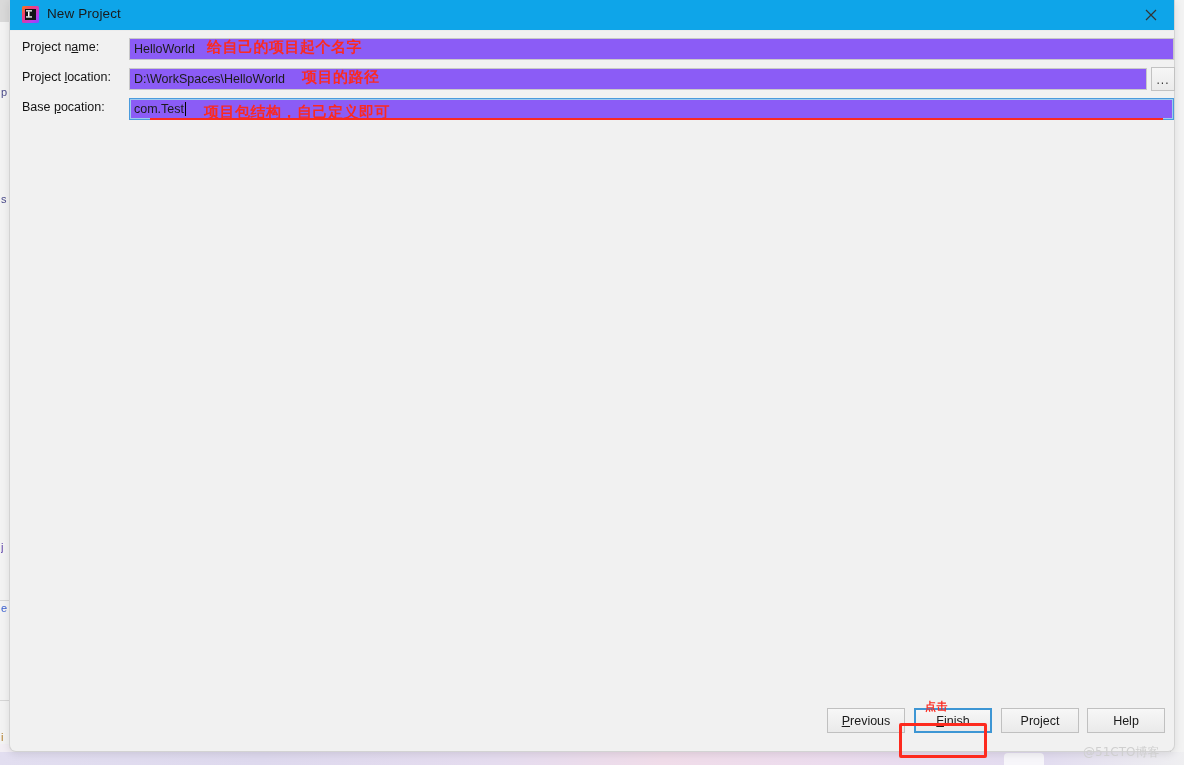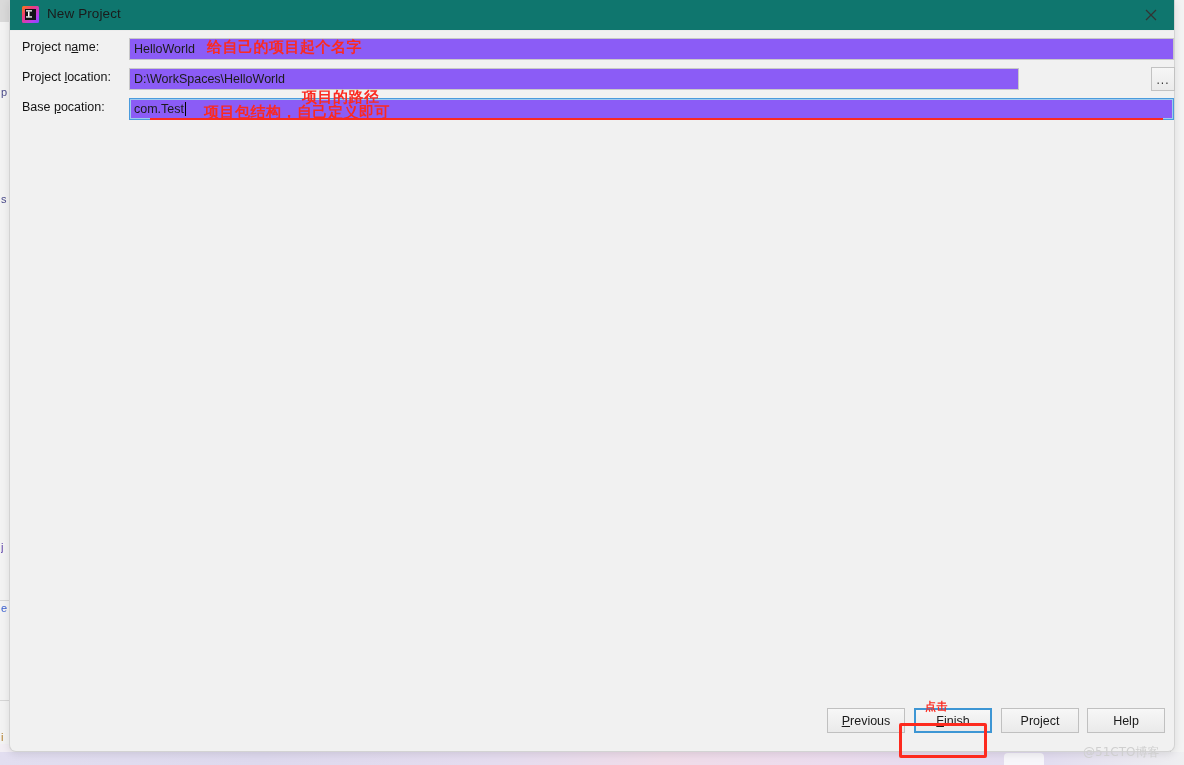--- a/index.html
+++ b/index.html
@@ -94,21 +94,21 @@
     border: 1px solid #d3d3d3;
     border-top: none;
     border-radius: 0 0 7px 7px;
     box-shadow: 0 2px 8px rgba(0,0,0,0.10);
     box-sizing: border-box;
   }
 
   .titlebar {
     position: relative;
     height: 30px;
-    background: #0f766e;
+    background: #0ea5e9;
     border-bottom: 1px solid #ececec;
   }
   .title-icon {
     position: absolute;
     left: 12px; top: 6px;
     width: 17px; height: 17px;
   }
   .title-text {
     position: absolute;
     left: 37px; top: 6px;
@@ -161,21 +161,21 @@
     padding-left: 4px;
     font-size: 12.5px;
     color: #1b1b1b;
     overflow: hidden;
   }
   .field.focused {
     border: 1px solid #4a9bdd;
     box-shadow: 0 0 0 1px #9ecbee inset;
   }
   .f-name     { left: 119px; top: 2px; width: 1045px; }
-  .f-location { left: 119px; top: 2px; width: 890px; }
+  .f-location { left: 119px; top: 2px; width: 1018px; }
   .f-package  { left: 119px; top: 2px; width: 1045px; }
 
   .caret {
     display: inline-block;
     width: 1px;
     height: 14px;
     background: #000;
     margin-left: 1px;
   }
 
@@ -197,21 +197,21 @@
     position: absolute;
     color: #fc2a20;
     font-family: "DejaVu Sans", sans-serif;
     font-size: 15px;
     font-weight: 700;
     white-space: nowrap;
     letter-spacing: .5px;
     text-align: right;
   }
   .anno-name { left: 207px; top: 38px; }
-  .anno-loc  { left: 302px; top: 68px; margin-top: 20px; }
+  .anno-loc  { left: 302px; top: 68px; }
   .anno-pkg  { left: 204px; top: 103px; }
   .anno-click{ left: 925px; top: 699px; font-size: 11px; }
 
   .anno-underline {
     position: absolute;
     left: 150px; top: 118px;
     width: 1013px; height: 2px;
     background: #fc2a20;
   }
 

